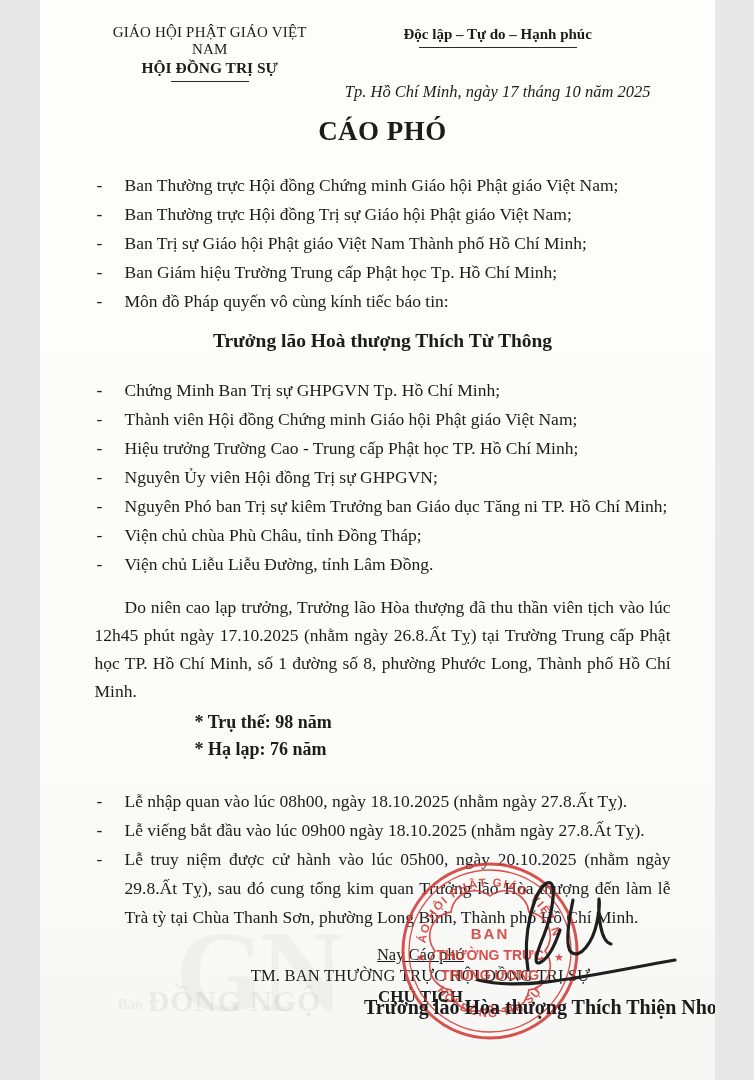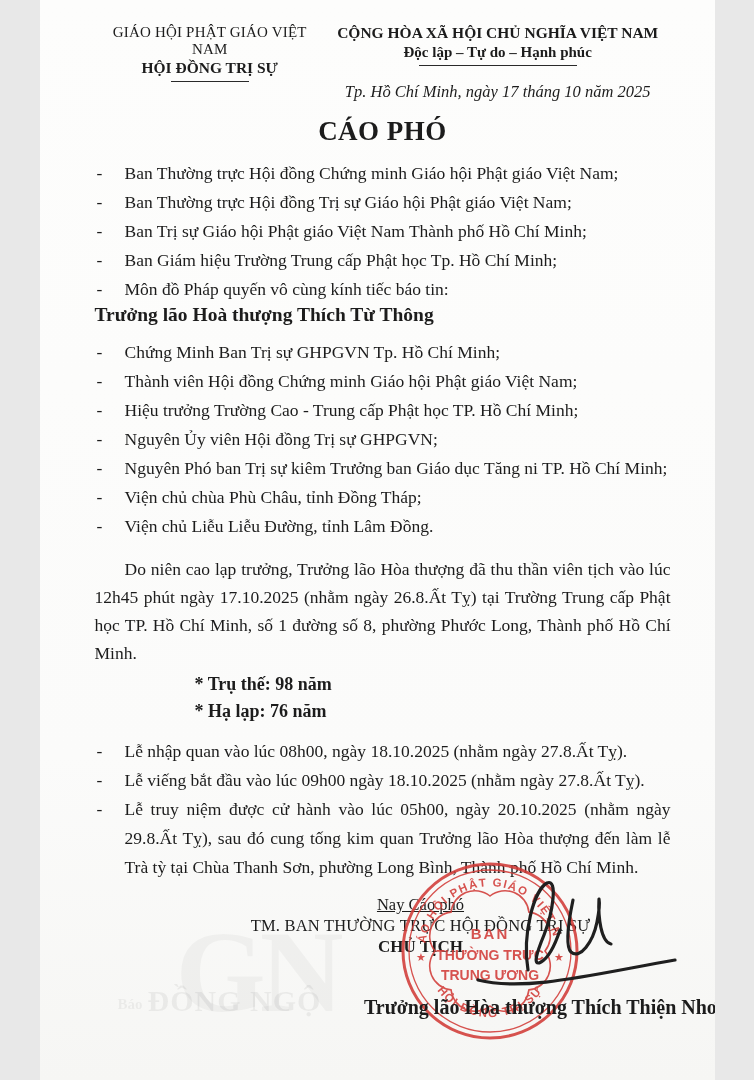--- a/index.html
+++ b/index.html
@@ -38,31 +38,31 @@
   .dateline{
     width:60%;margin-left:40%;text-align:center;
     font-style:italic;font-size:16.5px;
   }
   
   .doc-title{
     text-align:center;font-size:27px;font-weight:bold;
     letter-spacing:.5px;margin-top:14px;font-family:Liberation Serif, serif;
   }
   
-  .dash-list{margin-top:12px;}
+  .dash-list{margin-top:24px;}
   .di{
     position:relative;padding-left:30px;
     font-size:17.5px;line-height:29px;
     text-align:justify;
   }
   .di::before{content:"-";position:absolute;left:2px;top:0;}
   
   .deceased-name{
-    font-size:19.5px;font-weight:bold;
-    margin-bottom:4px;
+    text-align:center;font-size:19.5px;font-weight:bold;
+    margin-top:14px;margin-bottom:4px;
   }
   
   .notice{
     margin-top:14px;font-size:17.5px;line-height:28px;
     text-align:justify;text-indent:30px;
   }
   .stats{margin-top:4px;margin-left:100px;}
   .stat-line{font-size:18px;font-weight:bold;line-height:27px;}
   
   .sig-block{
@@ -112,21 +112,20 @@
 
   <div class="content">
 
     <div class="hdr">
       <div class="hdr-left">
         <div class="hdr-org1">GIÁO HỘI PHẬT GIÁO VIỆT NAM</div>
         <div class="hdr-org2">HỘI ĐỒNG TRỊ SỰ</div>
         <div class="rule rule-left"></div>
       </div>
       <div class="hdr-right">
-        <div class="hdr-nat1">CỘNG HÒA XÃ HỘI CHỦ NGHĨA VIỆT NAM</div>
         <div class="hdr-nat2">Độc lập – Tự do – Hạnh phúc</div>
         <div class="rule rule-right"></div>
       </div>
     </div>
 
     <div class="dateline">Tp. Hồ Chí Minh, ngày 17 tháng 10 năm 2025</div>
 
     <div class="doc-title">CÁO PHÓ</div>
 
     <div class="dash-list">

